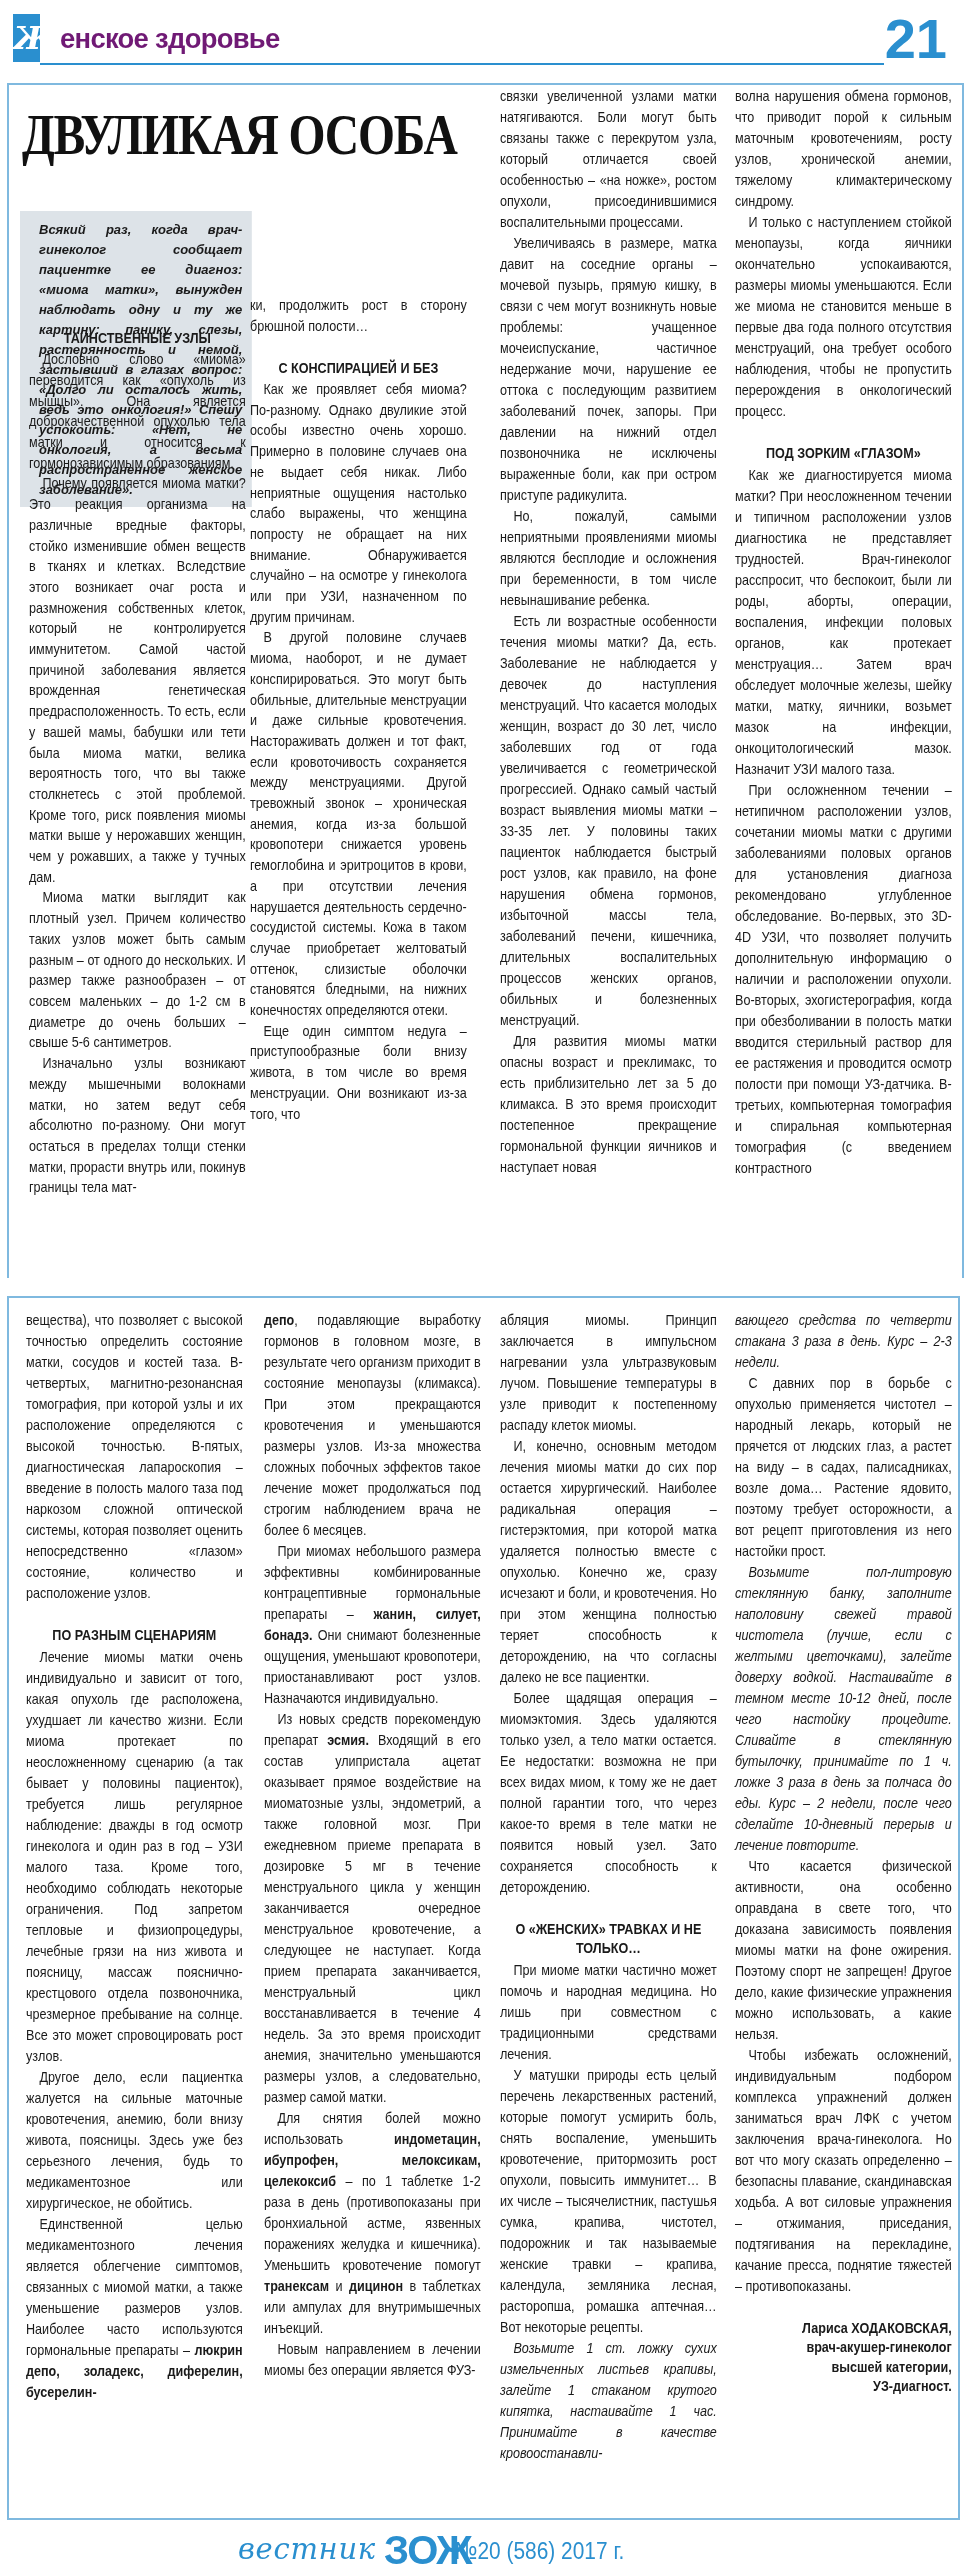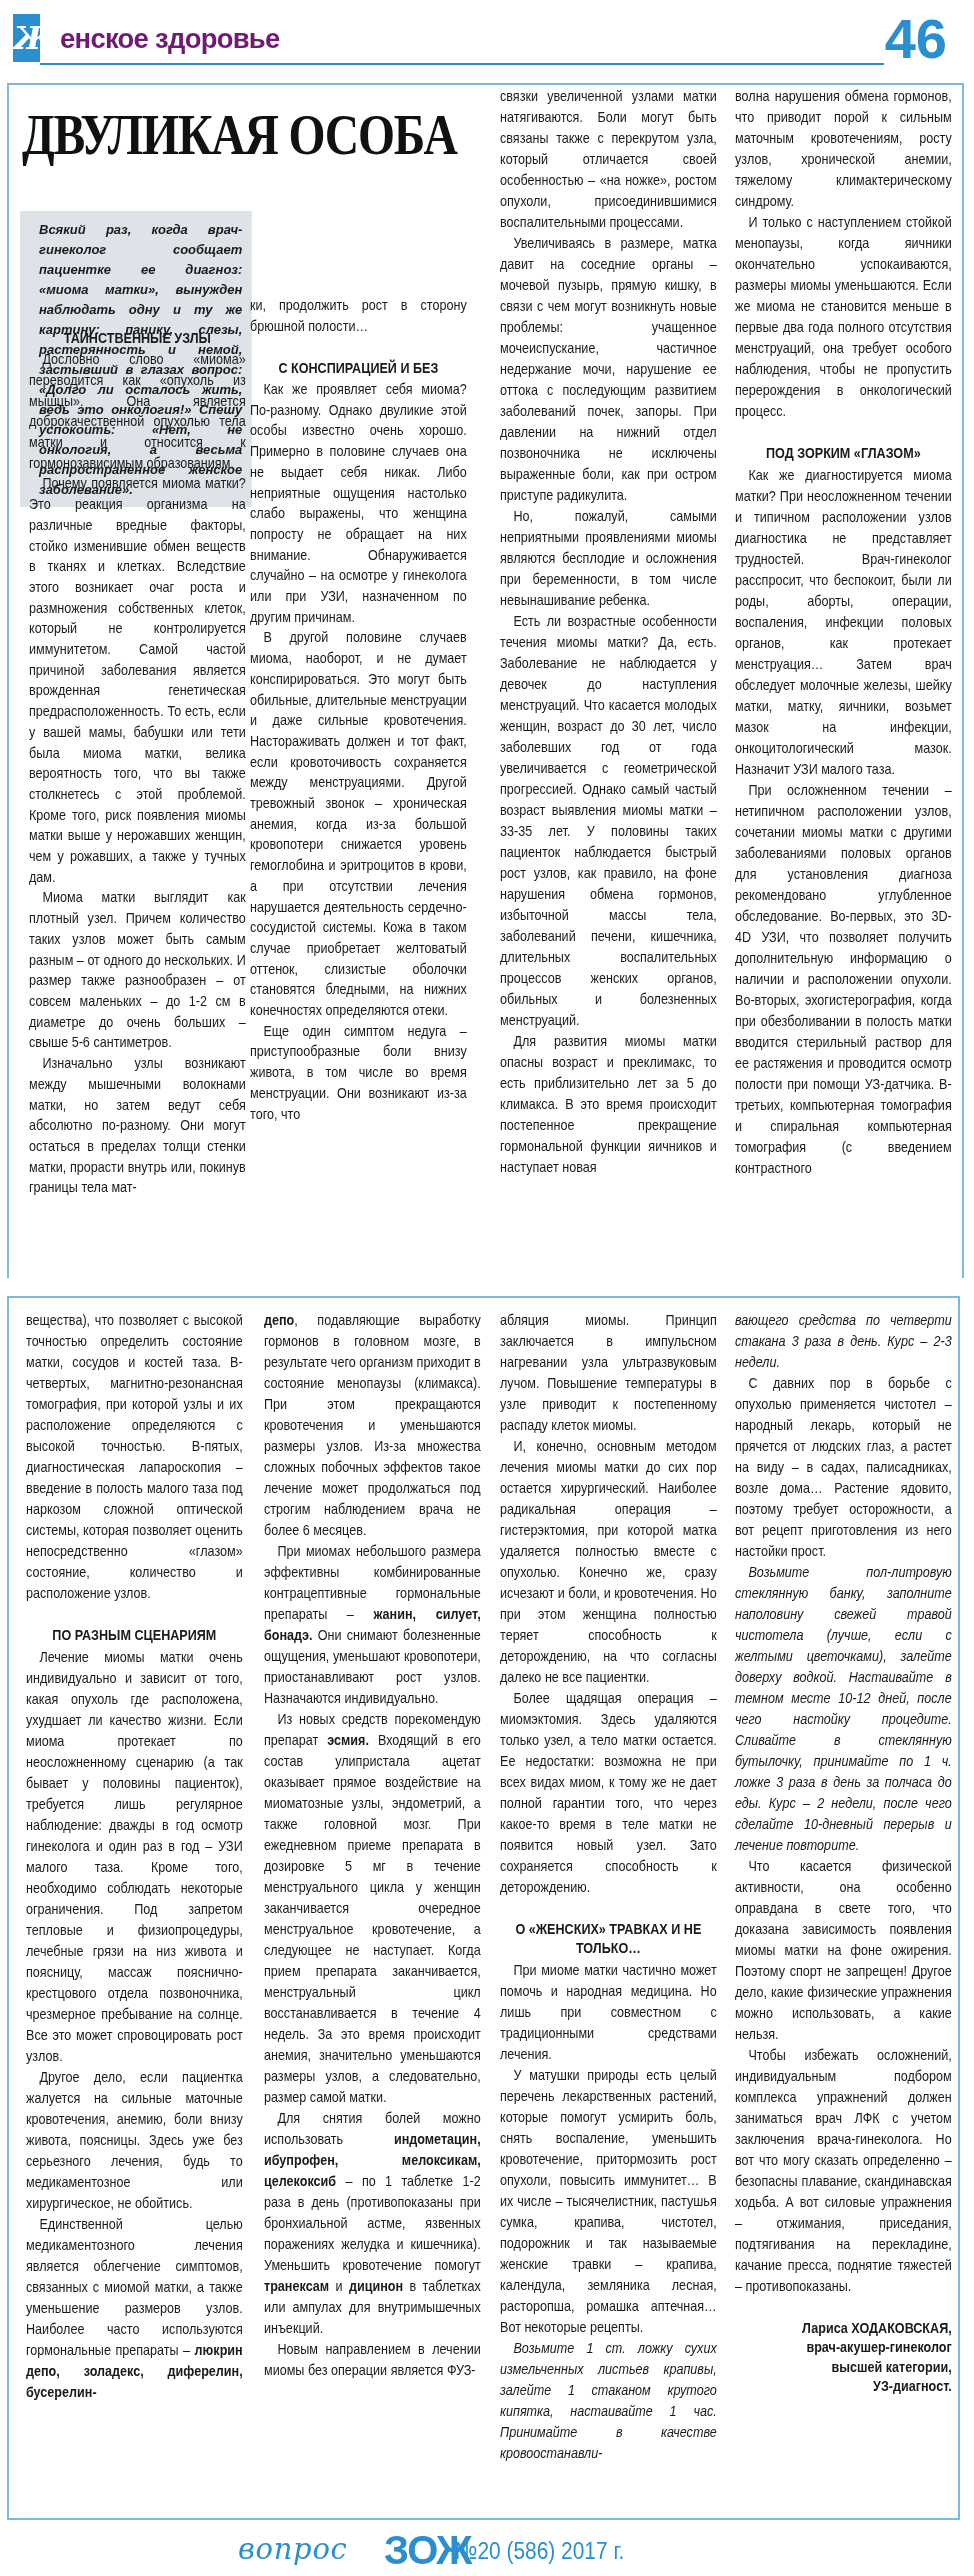--- a/index.html
+++ b/index.html
@@ -28,21 +28,21 @@
   .foot-zoj{position:absolute;left:146px;top:0;font:900 40px "Liberation Sans",sans-serif;color:#2a8fcf;white-space:nowrap;letter-spacing:-1.4px;}
   .foot-issue{position:absolute;left:217px;top:8.7px;font:24.6px "Liberation Sans",sans-serif;color:#2a8fcf;white-space:nowrap;transform:scaleX(0.85);transform-origin:left top;}
 </style>
 </head>
 <body>
 
 <div class="masthead">
   <div class="mast-logo">Ж</div>
   <div class="mast-title">енское здоровье</div>
   <div class="mast-rule"></div>
-  <div class="page-num">46</div>
+  <div class="page-num">21</div>
 </div>
 
 <div class="frame frame1"></div>
 <div class="frame frame2"></div>
 
 <div class="headline">ДВУЛИКАЯ ОСОБА</div>
 <div class="lede" style="top:211px;width:214px;">Всякий раз, когда врач-гинеколог сообщает пациентке ее диагноз: «миома матки», вынужден наблюдать одну и ту же картину: панику, слезы, растерянность и немой, застывший в глазах вопрос: «Долго ли осталось жить, ведь это онкология!» Спешу успокоить: «Нет, не онкология, а весьма распространенное женское заболевание».</div>
 
 <div class="col cond" style="left: 29px; top: 324px; width: 258px; font-size: 15px; line-height: 20.7px;">
     <h3>ТАИНСТВЕННЫЕ УЗЛЫ</h3>
@@ -99,17 +99,17 @@
 <div class="col cond" style="left: 735px; top: 1309px; width: 258px; font-size: 15px; line-height: 21px;">
     <p class="noind"><span class="i">вающего средства по четверти стакана 3 раза в день. Курс – 2-3 недели.</span></p>
     <p><span>С давних пор в борьбе с опухолью применяется чистотел – народный лекарь, который не прячется от людских глаз, а растет на виду – в садах, палисадниках, возле дома… Растение ядовито, поэтому требует осторожности, а вот рецепт приготовления из него настойки прост.</span></p>
     <p><span class="i">Возьмите пол-литровую стеклянную банку, заполните наполовину свежей травой чистотела (лучше, если с желтыми цветочками), залейте доверху водкой. Настаивайте в темном месте 10-12 дней, после чего настойку процедите. Сливайте в стеклянную бутылочку, принимайте по 1 ч. ложке 3 раза в день за полчаса до еды. Курс – 2 недели, после чего сделайте 10-дневный перерыв и лечение повторите.</span></p>
     <p><span>Что касается физической активности, она особенно оправдана в свете того, что доказана зависимость появления миомы матки на фоне ожирения. Поэтому спорт не запрещен! Другое дело, какие физические упражнения можно использовать, а какие нельзя.</span></p>
     <p><span>Чтобы избежать осложнений, индивидуальным подбором комплекса упражнений должен заниматься врач ЛФК с учетом заключения врача-гинеколога. Но вот что могу сказать определенно – безопасны плавание, скандинавская ходьба. А вот силовые упражнения – отжимания, приседания, подтягивания на перекладине, качание пресса, поднятие тяжестей – противопоказаны.</span></p>
     <p class="sig" style="margin-top: 21.7px;"><span>Лариса ХОДАКОВСКАЯ,</span><br><span>врач-акушер-гинеколог</span><br><span>высшей категории,</span><br><span>УЗ-диагност.</span></p>
   </div>
 
 <div class="footer">
-  <span class="foot-script">вопрос</span>
+  <span class="foot-script">вестник</span>
   <span class="foot-zoj">ЗОЖ</span>
   <span class="foot-issue">№20 (586) 2017 г.</span>
 </div>
 
 
 </body></html>

